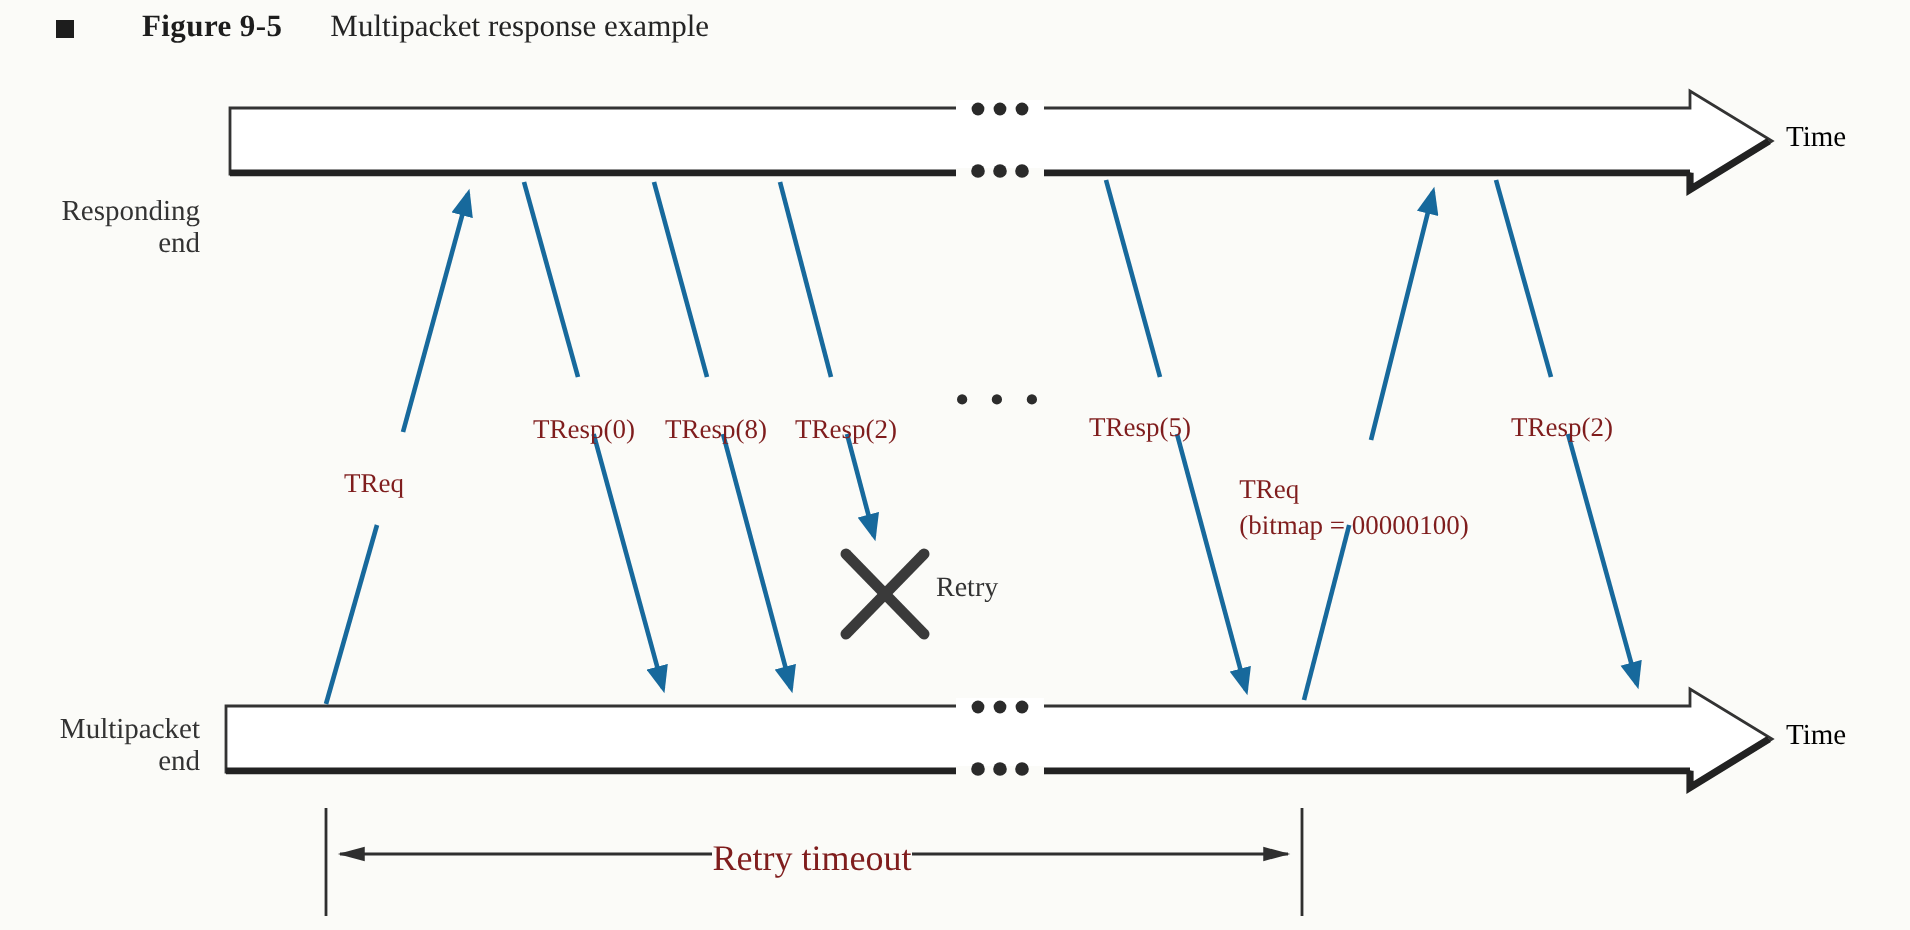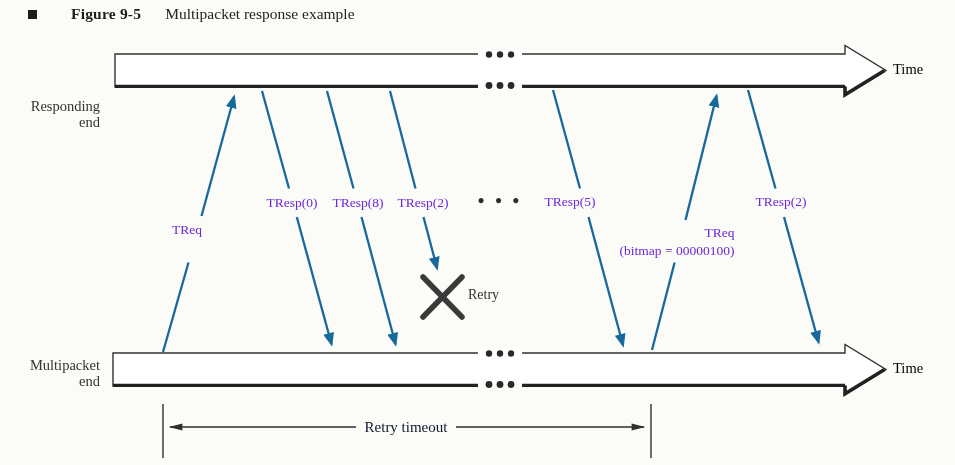--- a/index.html
+++ b/index.html
@@ -26,31 +26,31 @@
   .figure-label{font-weight:bold;color:#1d1d1d;letter-spacing:.2px;}
   .figure-caption{color:#242424;}
 
   .endpoint-label{
     position:absolute;width:82px;text-align:right;
     font-size:14.5px;line-height:16px;color:#333;
   }
   .axis-time{position:absolute;font-size:14.5px;color:#000000;}
 
   .msg-label{
-    position:absolute;font-size:13.5px;color:#6d28d9;
+    position:absolute;font-size:13.5px;color:#7f1d1d;
     white-space:nowrap;transform:translateX(-50%);
-    text-align:right;line-height:18px;
+    text-align:left;line-height:18px;margin-top:12px;
   }
   .ellipsis-row{
     position:absolute;font-size:19px;font-weight:bold;color:#2c2c2c;
     letter-spacing:3px;transform:translateX(-50%);white-space:nowrap;
   }
   .lost-label{position:absolute;font-size:14px;color:#333;}
   .retry-label{
-    position:absolute;font-size:15px;color:#0f172a;
+    position:absolute;font-size:18px;color:#7f1d1d;
     transform:translateX(-50%);white-space:nowrap;
   }
 </style>
 </head>
 <body>
 
 <div id="stage">
 
   <svg id="diagram-svg" width="955" height="465" viewBox="0 0 955 465">
     <defs>

